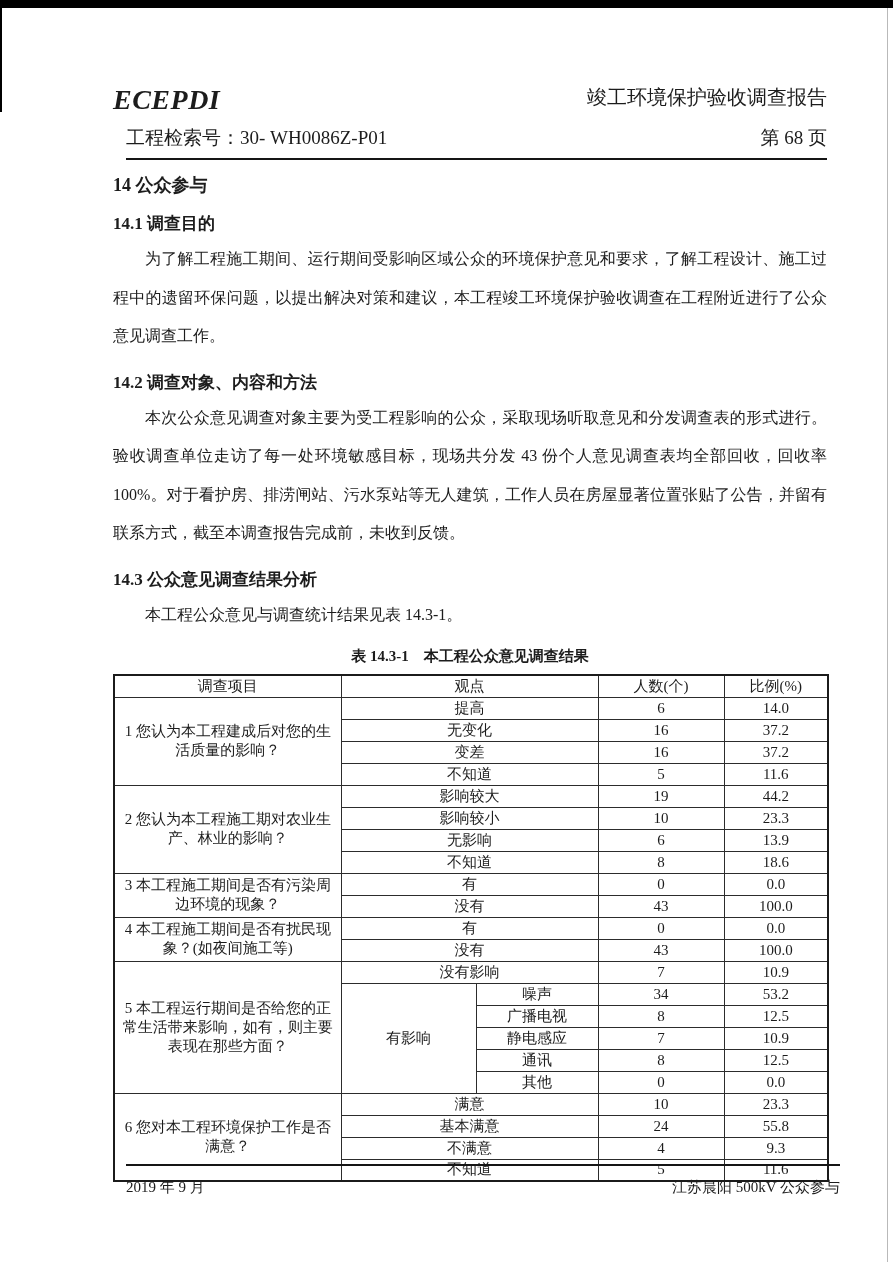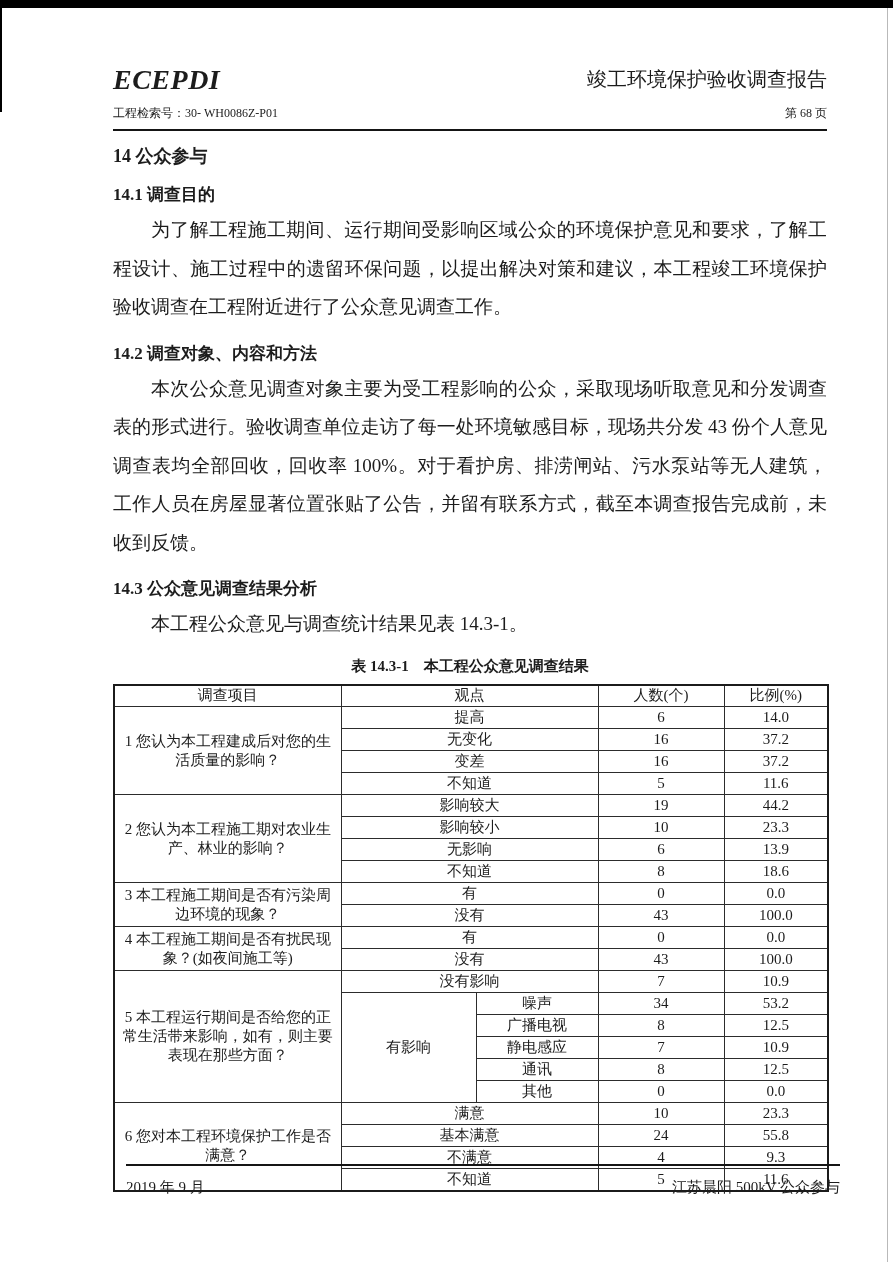--- a/index.html
+++ b/index.html
@@ -13,32 +13,32 @@
     background: #ffffff;
     margin: 0 auto;
     overflow: hidden;
   }
   .top-bar   { position: absolute; top: 0; left: 0; width: 100%; height: 8px; background: #000; }
   .left-notch{ position: absolute; top: 0; left: 0; width: 2px; height: 112px; background: #000; }
   .right-line{ position: absolute; top: 8px; right: 5px; width: 1px; bottom: 0; background: #b9b9b9; }
 
   .content { padding: 64px 66px 0 113px; }
 
-  .hdr-row1 { display: flex; justify-content: space-between; align-items: flex-end; }
+  .hdr-row1 { display: flex; justify-content: space-between; align-items: flex-start; margin-top: 20px; }
   .logo { font-size: 28px; font-weight: bold; font-style: italic; letter-spacing: 0.5px; }
   .report-title { font-size: 20px; padding-bottom: 3px; }
   .hdr-row2 {
     display: flex; justify-content: space-between; align-items: baseline;
-    margin-top: 9px; font-size: 12px;
-    border-bottom: 2.5px solid #151515; padding-bottom: 7px;
+    margin-top: 9px; font-size: 19px;
+    border-bottom: 2.5px solid #151515; padding-bottom: 7px; margin-left: 13px;
   }
 
   .chapter { font-size: 18px; font-weight: bold; margin-top: 13px; }
   .sec-h   { font-size: 17px; font-weight: bold; margin-top: 15px; }
-  .para    { font-size: 19px; line-height: 38.5px; text-indent: 2em; text-align: justify; margin-top: 5px; }
+  .para    { font-size: 16px; line-height: 38.5px; text-indent: 2em; text-align: justify; margin-top: 5px; }
   .para-short { text-align: left; }
 
   .tbl-title { font-size: 15px; font-weight: bold; text-align: center; margin-top: 13px; }
 
   table.survey {
     width: 714px; margin-top: 8px;
     border-collapse: collapse; table-layout: fixed;
     font-size: 15px;
     border-radius: 6px;
   }

